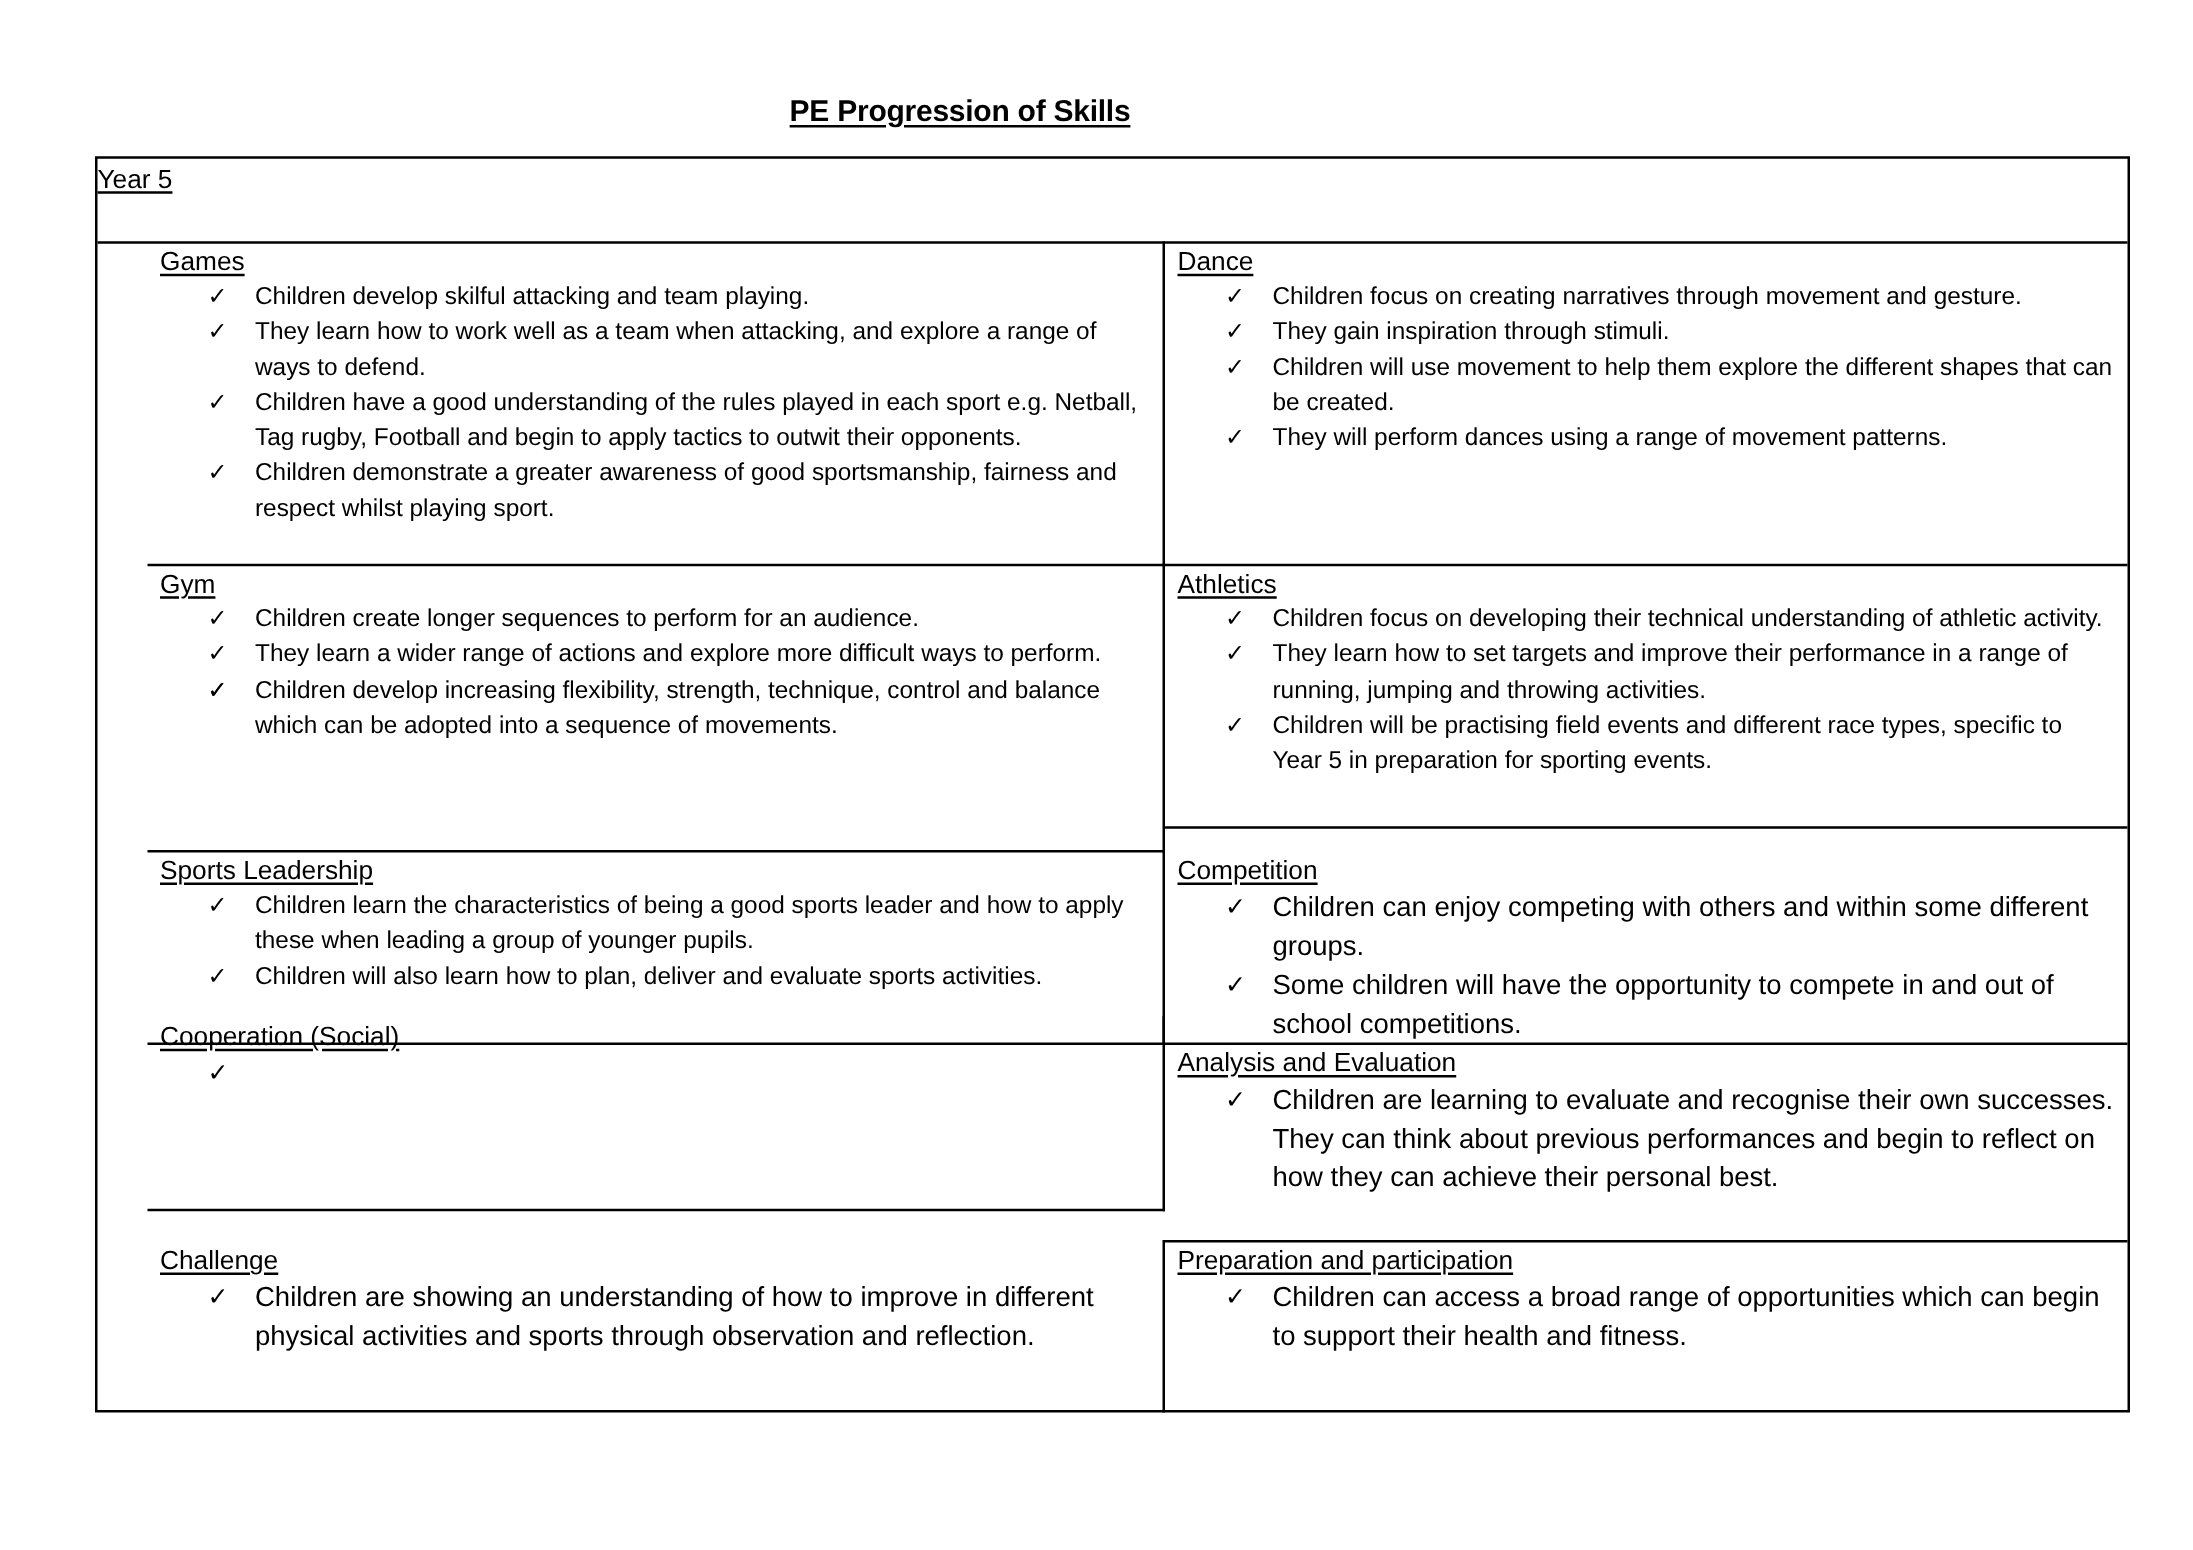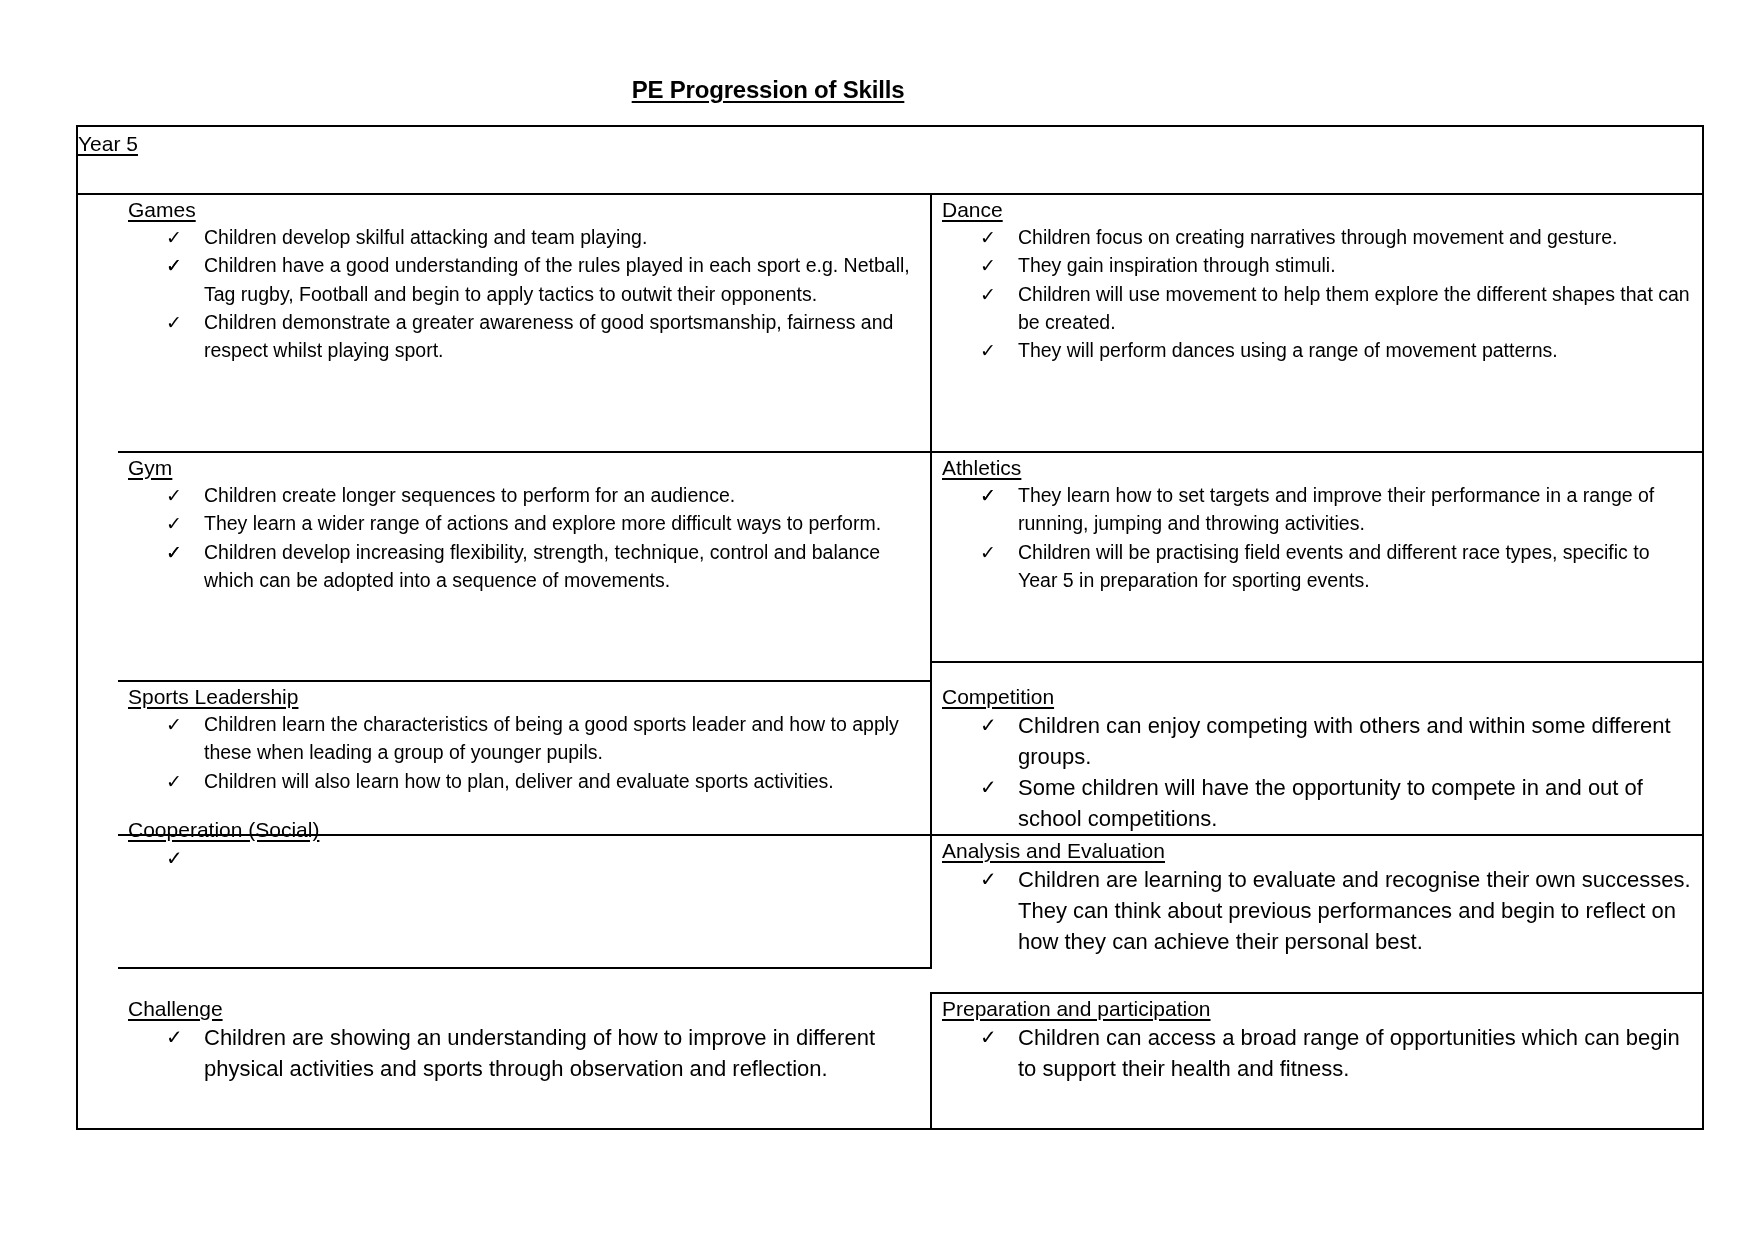--- a/index.html
+++ b/index.html
@@ -56,21 +56,21 @@
 
 <div class="grid">
   <div class="year-row">
     <span class="year-label">Year 5</span>
   </div>
 
   <div class="cell left bb" style="top:66px;height:260px;">
     <span class="heading">Games</span>
     <ul class="items">
         <li><span class="check">✓</span><span>Children develop skilful attacking and team playing.</span></li>
-        <li><span class="check">✓</span></li>
+        <li><span class="check">✓</span><span>They learn how to work well as a team when attacking, and explore a range of ways to defend.</span></li>
         <li><span class="check">✓</span><span>Children have a good understanding of the rules played in each sport e.g. Netball, Tag rugby, Football and begin to apply tactics to outwit their opponents.</span></li>
         <li><span class="check">✓</span><span>Children demonstrate a greater awareness of good sportsmanship, fairness and respect whilst playing sport.</span></li>
       </ul>
   </div>
   <div class="cell right bb" style="top:66px;height:260px;">
     <span class="heading">Dance</span>
     <ul class="items">
         <li><span class="check">✓</span><span>Children focus on creating narratives through movement and gesture.</span></li>
         <li><span class="check">✓</span><span>They gain inspiration through stimuli.</span></li>
         <li><span class="check">✓</span><span>Children will use movement to help them explore the different shapes that can be created.</span></li>
@@ -83,21 +83,21 @@
     <ul class="items">
         <li><span class="check">✓</span><span>Children create longer sequences to perform for an audience.</span></li>
         <li><span class="check">✓</span><span>They learn a wider range of actions and explore more difficult ways to perform.</span></li>
         <li><span class="check">✓</span></li>
         <li><span class="check">✓</span><span>Children develop increasing flexibility, strength, technique, control and balance which can be adopted into a sequence of movements.</span></li>
       </ul>
   </div>
   <div class="cell right bb" style="top:324px;height:212px;">
     <span class="heading">Athletics</span>
     <ul class="items">
-        <li><span class="check">✓</span></li>
+        <li><span class="check">✓</span><span>Children focus on developing their technical understanding of athletic activity.</span></li>
         <li><span class="check">✓</span><span>They learn how to set targets and improve their performance in a range of running, jumping and throwing activities.</span></li>
         <li><span class="check">✓</span><span>Children will be practising field events and different race types, specific to Year 5 in preparation for sporting events.</span></li>
       </ul>
   </div>
 
   <div class="cell left bb" style="top:553px;height:156px;">
     <span class="heading small">Sports Leadership</span>
     <ul class="items">
         <li><span class="check">✓</span><span>Children learn the characteristics of being a good sports leader and how to apply these when leading a group of younger pupils.</span></li>
         <li><span class="check">✓</span><span>Children will also learn how to plan, deliver and evaluate sports activities.</span></li>

